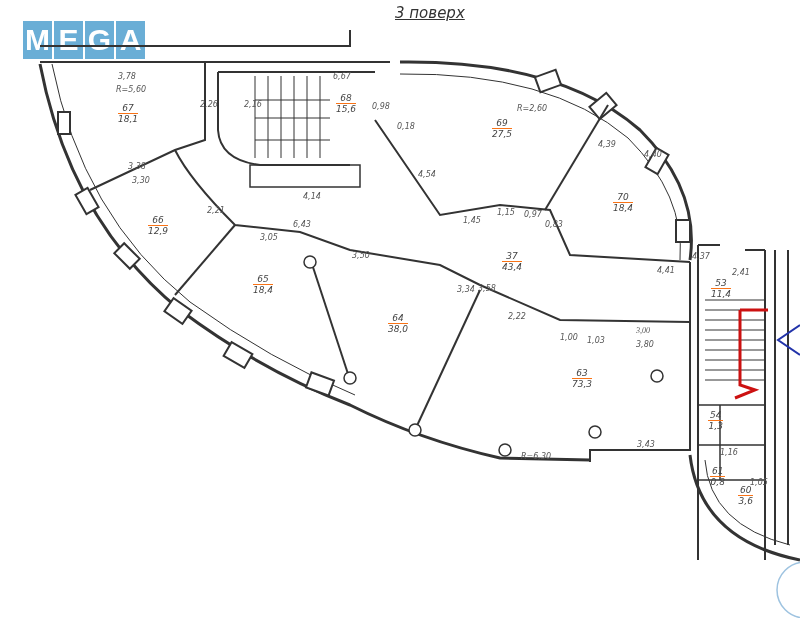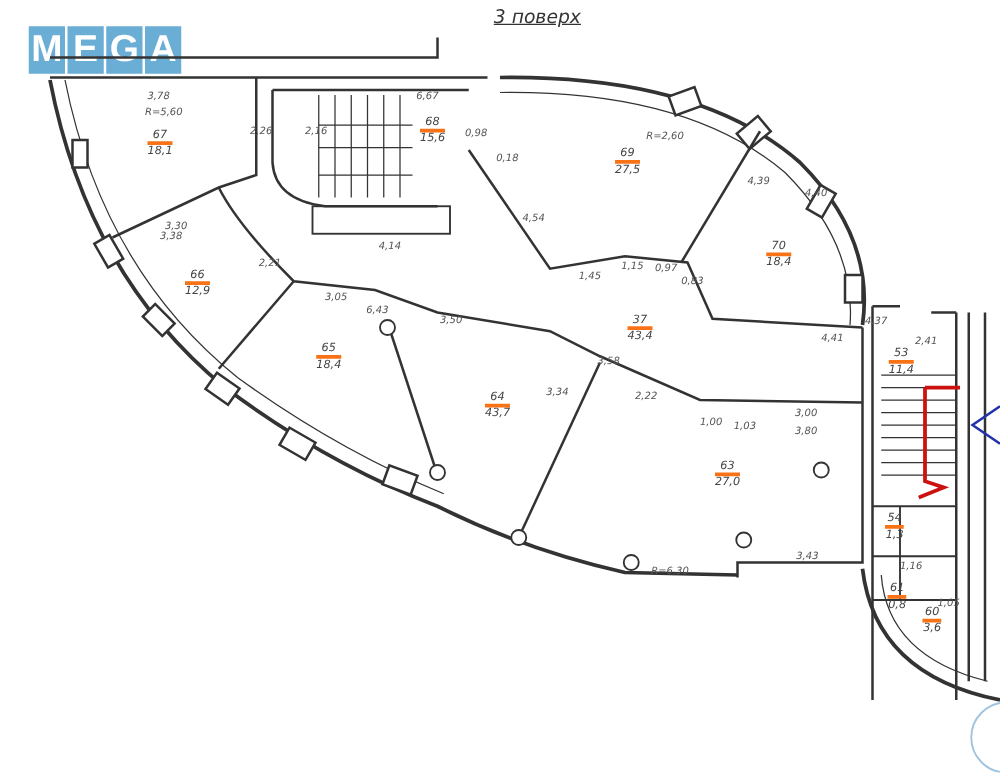--- a/index.html
+++ b/index.html
@@ -2,21 +2,21 @@
 <html><head>
 <meta charset="utf-8">
 <style>
   html,body{margin:0;padding:0;background:#fff;}
   body{width:800px;height:618px;position:relative;overflow:hidden;font-family:"DejaVu Sans",sans-serif;}
   .logo{position:absolute;left:23px;top:21px;display:flex;gap:2px;}
   .logo span{display:block;width:29px;height:38px;background:#6aaed6;color:#fff;font-weight:bold;font-size:30px;line-height:38px;text-align:center;font-family:"Liberation Sans",sans-serif;}
   .title{position:absolute;left:395px;top:4px;font-size:15px;font-style:italic;color:#333;text-decoration:underline;}
   svg{position:absolute;left:0;top:0;}
   .lbl{position:absolute;font-size:9px;font-style:italic;color:#444;text-align:center;line-height:10px;}
-  .lbl .n{display:block;border-bottom:3px solid #f97316;padding:0 2px;}
+  .lbl .n{display:block;border-bottom:1px solid #f97316;padding:0 2px;}
   .dim{position:absolute;font-size:8px;font-style:italic;color:#555;}
 </style>
 </head>
 <body>
 
 <div class="logo">
   <span>M</span>
   <span>E</span>
   <span>G</span>
   <span>A</span>
@@ -86,55 +86,55 @@
   <circle cx="805" cy="590" r="28" stroke="#9ec3e0" stroke-width="1.5"></circle>
 </svg>
 
 <div class="lbl" style="left:118px;top:103px;"><span class="n">67</span><span>18,1</span></div>
 <div class="lbl" style="left:336px;top:93px;"><span class="n">68</span><span>15,6</span></div>
 <div class="lbl" style="left:492px;top:118px;"><span class="n">69</span><span>27,5</span></div>
 <div class="lbl" style="left:613px;top:192px;"><span class="n">70</span><span>18,4</span></div>
 <div class="lbl" style="left:148px;top:215px;"><span class="n">66</span><span>12,9</span></div>
 <div class="lbl" style="left:253px;top:274px;"><span class="n">65</span><span>18,4</span></div>
 <div class="lbl" style="left:502px;top:251px;"><span class="n">37</span><span>43,4</span></div>
-<div class="lbl" style="left:388px;top:313px;"><span class="n">64</span><span>43,7</span></div>
-<div class="lbl" style="left:572px;top:368px;"><span class="n">63</span><span>27,0</span></div>
+<div class="lbl" style="left:388px;top:313px;"><span class="n">64</span><span>38,0</span></div>
+<div class="lbl" style="left:572px;top:368px;"><span class="n">63</span><span>73,3</span></div>
 <div class="lbl" style="left:711px;top:278px;"><span class="n">53</span><span>11,4</span></div>
 <div class="lbl" style="left:708px;top:410px;"><span class="n">54</span><span>1,3</span></div>
 <div class="lbl" style="left:710px;top:466px;"><span class="n">61</span><span>0,8</span></div>
 <div class="lbl" style="left:738px;top:485px;"><span class="n">60</span><span>3,6</span></div>
 
 <div class="dim" style="left:118px;top:72px;">3,78</div>
 <div class="dim" style="left:76px;top:85px;margin-left:40px;">R=5,60</div>
 <div class="dim" style="left:333px;top:72px;">6,67</div>
 <div class="dim" style="left:517px;top:80px;margin-top:24px;">R=2,60</div>
 <div class="dim" style="left:200px;top:100px;">2,26</div>
 <div class="dim" style="left:244px;top:100px;">2,16</div>
 <div class="dim" style="left:372px;top:102px;">0,98</div>
 <div class="dim" style="left:397px;top:122px;">0,18</div>
 <div class="dim" style="left:303px;top:192px;">4,14</div>
-<div class="dim" style="left:128px;top:162px;margin-top:22px;">3,38</div>
+<div class="dim" style="left:128px;top:162px;">3,38</div>
 <div class="dim" style="left:132px;top:176px;">3,30</div>
 <div class="dim" style="left:598px;top:140px;">4,39</div>
 <div class="dim" style="left:612px;top:150px;margin-left:32px;">4,40</div>
 <div class="dim" style="left:418px;top:170px;">4,54</div>
 <div class="dim" style="left:497px;top:208px;">1,15</div>
 <div class="dim" style="left:524px;top:210px;">0,97</div>
 <div class="dim" style="left:545px;top:220px;">0,83</div>
 <div class="dim" style="left:463px;top:216px;">1,45</div>
 <div class="dim" style="left:207px;top:206px;">2,21</div>
 <div class="dim" style="left:260px;top:233px;">3,05</div>
-<div class="dim" style="left:281px;top:243px;padding-left:12px;">6,43</div>
+<div class="dim" style="left:281px;top:220px;padding-left:12px;">6,43</div>
 <div class="dim" style="left:352px;top:251px;">3,50</div>
-<div class="dim" style="left:437px;top:285px;margin-top:24px;">3,34</div>
+<div class="dim" style="left:457px;top:285px;">3,34</div>
 <div class="dim" style="left:478px;top:284px;">3,58</div>
 <div class="dim" style="left:508px;top:312px;">2,22</div>
 <div class="dim" style="left:560px;top:333px;">1,00</div>
 <div class="dim" style="left:587px;top:336px;">1,03</div>
-<div class="dim" style="left:636px;top:326px;">3,00</div>
+<div class="dim" style="left:636px;top:326px;font-family:Liberation Serif, serif;">3,00</div>
 <div class="dim" style="left:636px;top:340px;">3,80</div>
 <div class="dim" style="left:657px;top:252px;margin-left:35px;">4,37</div>
 <div class="dim" style="left:657px;top:266px;">4,41</div>
 <div class="dim" style="left:732px;top:268px;">2,41</div>
 <div class="dim" style="left:521px;top:452px;">R=6,30</div>
 <div class="dim" style="left:637px;top:440px;">3,43</div>
 <div class="dim" style="left:720px;top:448px;">1,16</div>
 <div class="dim" style="left:750px;top:478px;">1,05</div>
 
 </body></html>

